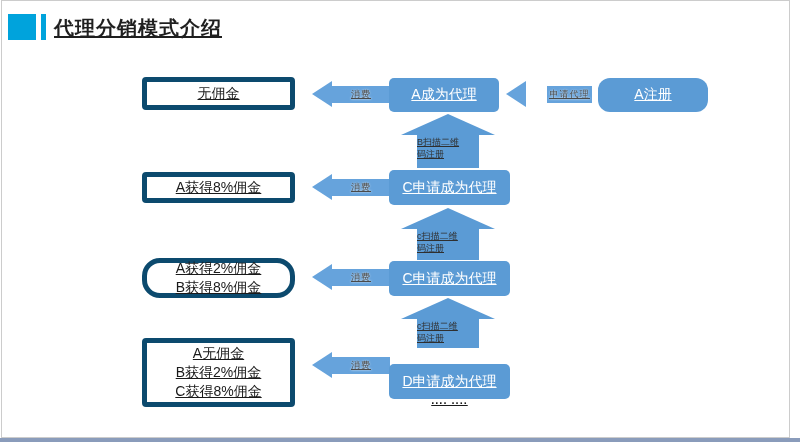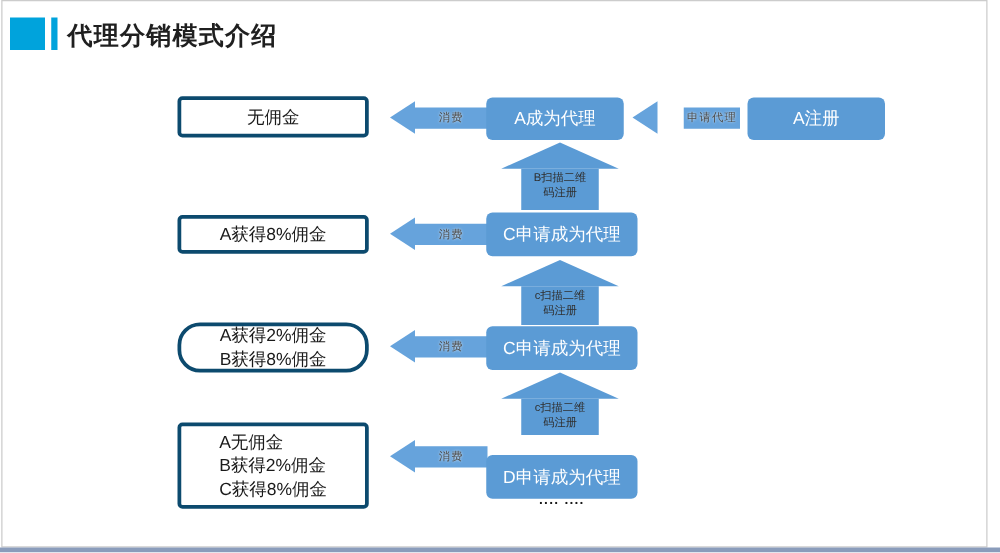--- a/index.html
+++ b/index.html
@@ -1,50 +1,50 @@
 <!DOCTYPE html>
 <html><head>
 <meta charset="utf-8">
 <style>
-  * { margin:0; padding:0; box-sizing:border-box; }
+  * { margin:0; padding:0; box-sizing:border-box;text-decoration:underline; }
   html,body { width:800px; height:442px; background:#ffffff; overflow:hidden;
               font-family:"Liberation Sans","DejaVu Sans",sans-serif; }
   .stage { position:relative; width:800px; height:442px; background:#fff; }
   .slide-frame { position:absolute; left:1px; top:0; width:789px; height:438px;
                  border:1px solid #cccccc; background:#ffffff; }
   .footer-bar { position:absolute; left:0; bottom:0; width:800px; height:4px; background:#8a9cbb; }
 
   
   .title-square { position:absolute; left:8px; top:14px; width:28px; height:26px; background:#00a3dc; }
   .title-tick   { position:absolute; left:41px; top:14px; width:5px;  height:26px; background:#00a3dc; }
   .page-title   { position:absolute; left:54px; top:15px; font-size:20px; font-weight:bold;
                   color:#1f1f1f; letter-spacing:1px; }
 
   
-  .white-box { position:absolute; background:#ffffff; border:3px solid #0c4a6e; border-radius:4px;
-               display:flex; align-items:center; justify-content:center; text-align:left;
+  .white-box { position:absolute; background:#ffffff; border:5px solid #0c4a6e; border-radius:4px;
+               display:flex; align-items:center; justify-content:center; text-align:center;
                font-size:14px; color:#1a1a1a; line-height:1.38; white-space:pre-line; }
   .blue-box  { position:absolute; background:#5b9bd5; border-radius:5px;
                display:flex; align-items:center; justify-content:center; text-align:left;
                font-size:14px; color:#ffffff; }
 
   
   .harrow { position:absolute; display:flex; align-items:center;justify-content:flex-end; }
   .h-head { width:0; height:0; border-top:13px solid transparent; border-bottom:13px solid transparent;
             border-right:20px solid #66a3dc; }
   .h-body { flex:1; height:17px; background:#66a3dc; display:flex; align-items:center;
             justify-content:center; font-size:9px; color:#4a4a4a;
             text-shadow:0 0 2px rgba(255,255,255,.9); letter-spacing:1px; }
 
   
   .varrow { position:absolute; width:94px; }
   .v-head { width:0; height:0; margin:0 auto; border-left:47px solid transparent;
             border-right:47px solid transparent; border-bottom:21px solid #5b9bd5; }
   .v-body { width:62px; margin:0 auto; background:#5b9bd5; font-size:9px; line-height:1.35;
-            color:#2f2f2f; text-align:center; white-space:pre-line; padding-top:1px; }
+            color:#2f2f2f; text-align:left; white-space:pre-line; padding-top:1px; }
 
   .ellipsis { position:absolute; left:389px; top:394px; width:121px; text-align:center;
               font-size:11px; font-weight:bold; color:#1a1a1a; letter-spacing:1px; }
 </style>
 </head>
 <body>
 
 <div class="stage">
   <div class="slide-frame"></div>
 
@@ -59,21 +59,21 @@
         <span>消费</span>
       </div>
   </div>
   <div class="blue-box" style="left:389px; top:78px; width:110px; height:34px;">A成为代理</div>
   <div class="harrow" style="left:506px; top:81px; width:86px;gap:21px;">
     <div class="h-head"></div>
     <div class="h-body">
         <span>申请代理</span>
       </div>
   </div>
-  <div class="blue-box" style="left:598px; top:78px; width:110px; height:34px;">A注册</div>
+  <div class="blue-box" style="left:598px; top:78px; width:110px; height:34px;border-radius:12px;">A注册</div>
 
   <div class="varrow" style="left:401px; top:114px;">
     <div class="v-head"></div>
     <div class="v-body" style="height:33px;">B扫描二维
 码注册</div>
   </div>
 
   <div class="white-box" style="left:142px; top:172px; width:153px; height:31px;">A获得8%佣金</div>
   <div class="harrow" style="left:312px; top:174px; width:78px;">
     <div class="h-head"></div>

